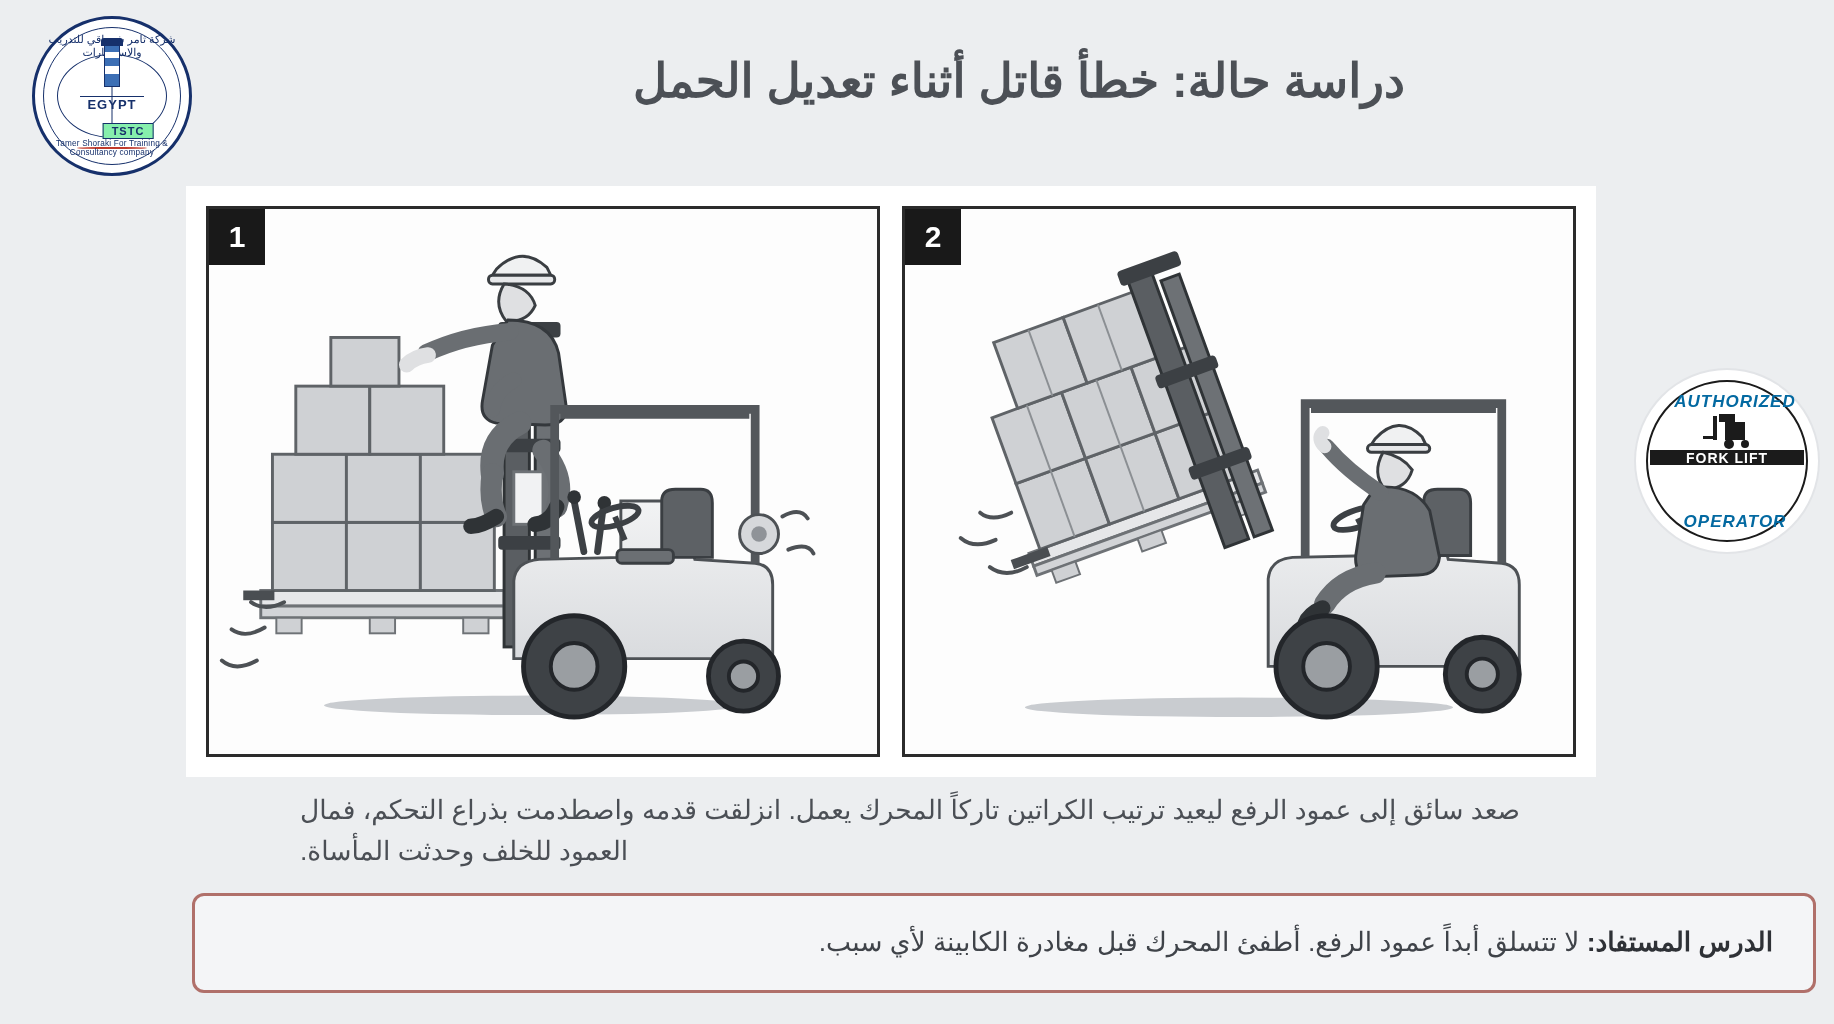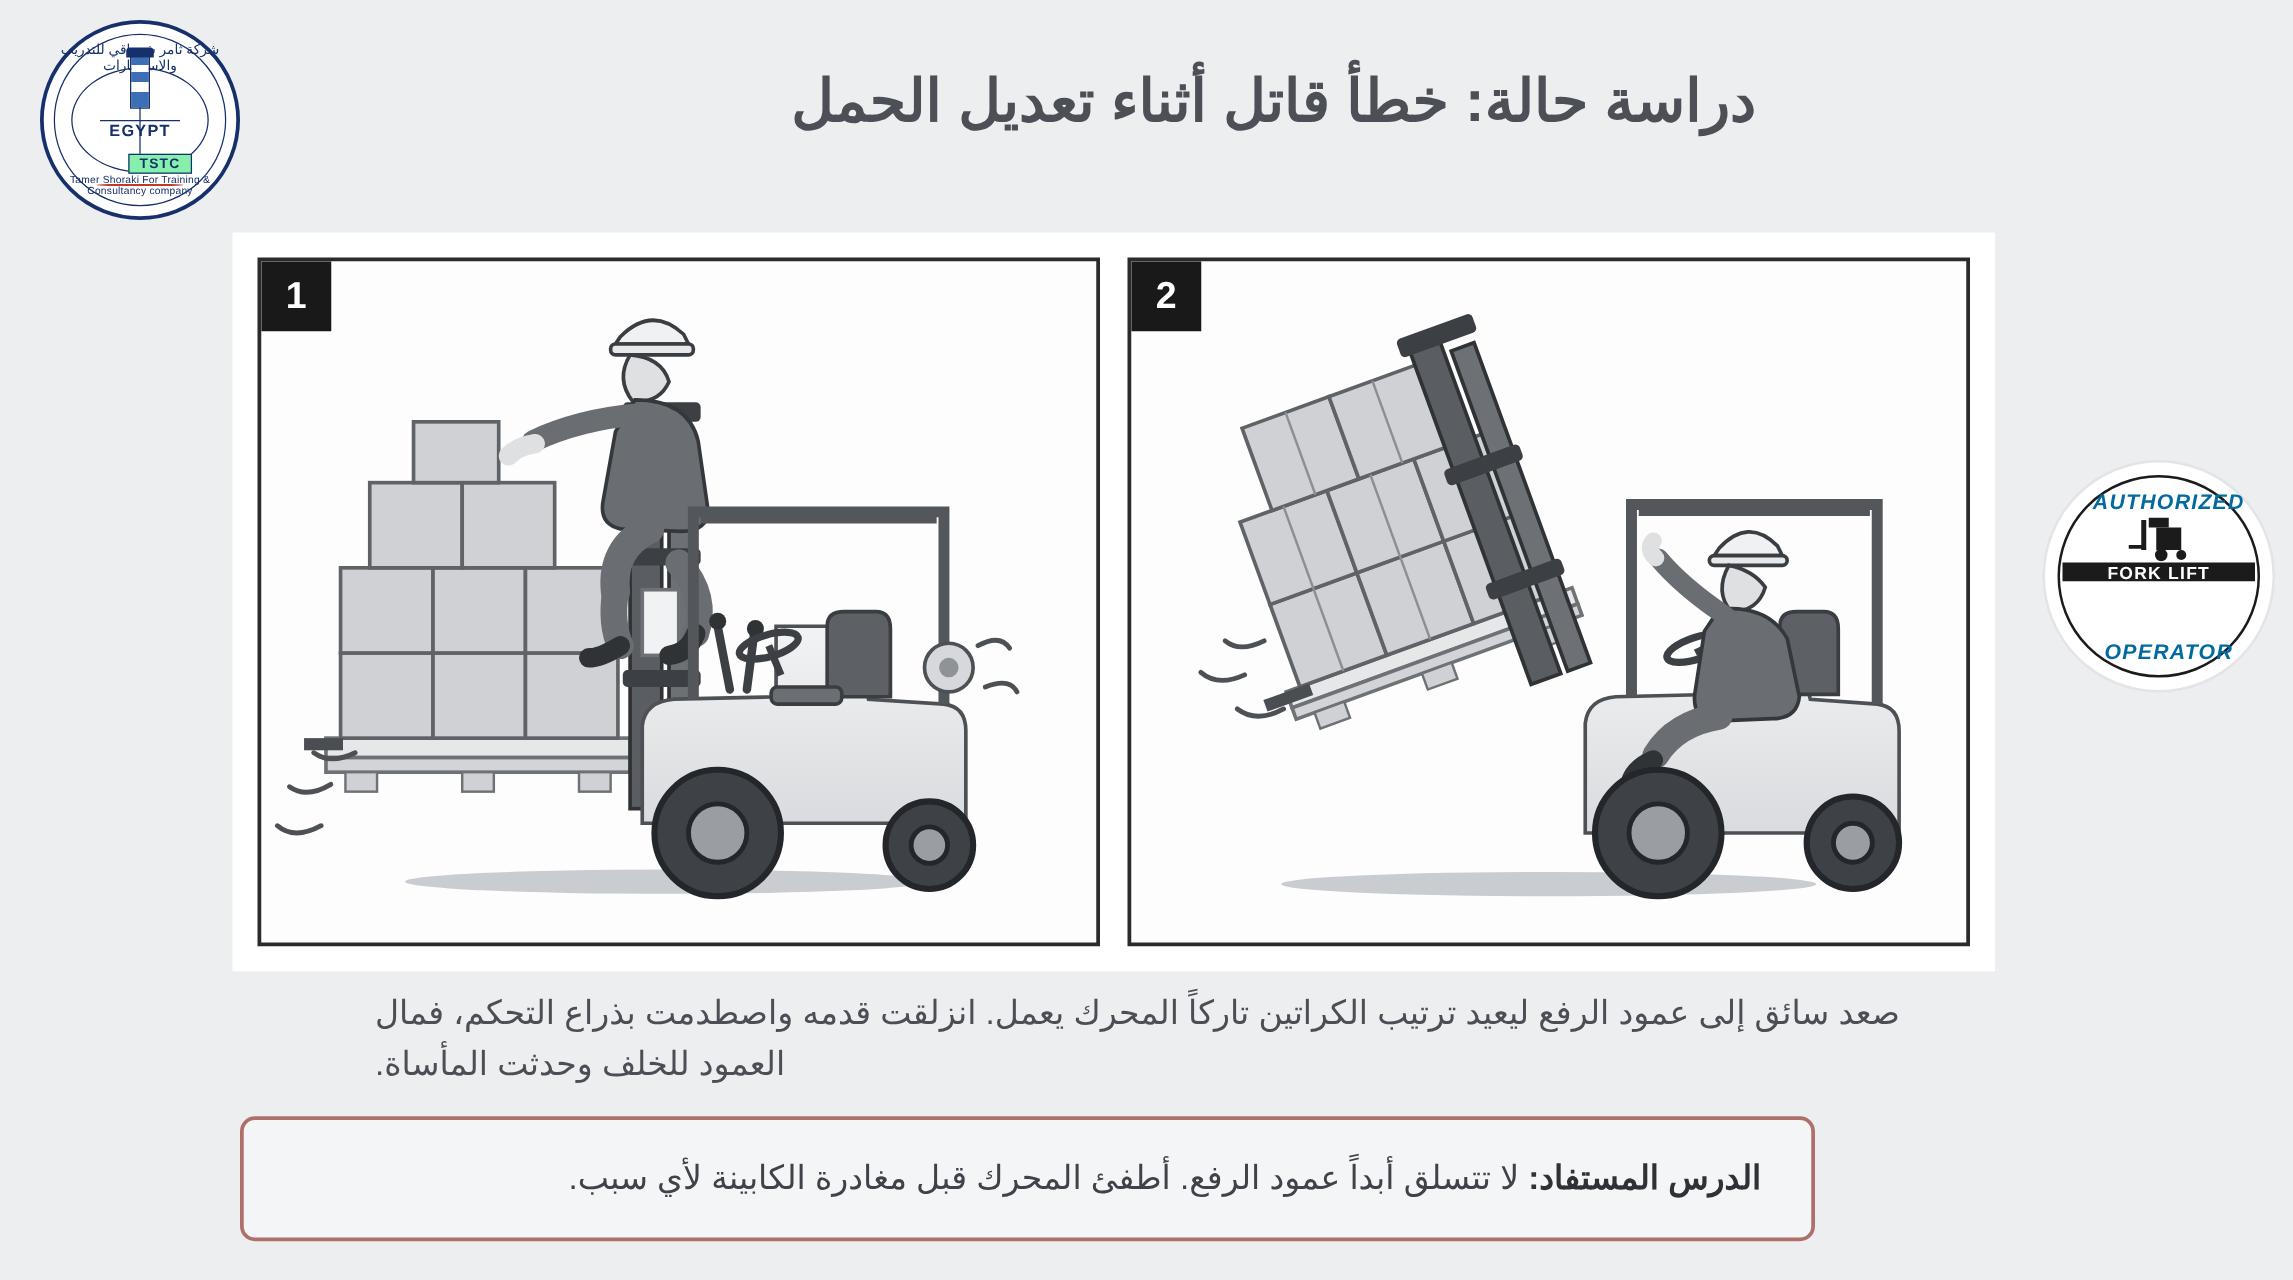--- a/index.html
+++ b/index.html
@@ -169,21 +169,21 @@
     direction: rtl;
     font-size: 26.5px;
     line-height: 1.55;
     color: #4b4f55;
   }
 
   
   .lesson {
     position: absolute;
     left: 192px; top: 893px;
-    width: 1260px; height: 100px;
+    width: 1624px; height: 100px;
     border: 3px solid #b0706a;
     border-radius: 12px;
     background: #f4f5f7;
     box-sizing: border-box;
     display: flex;
     align-items: center;
     justify-content: flex-start;
     padding: 0 40px;
   }
   .lesson-text {

